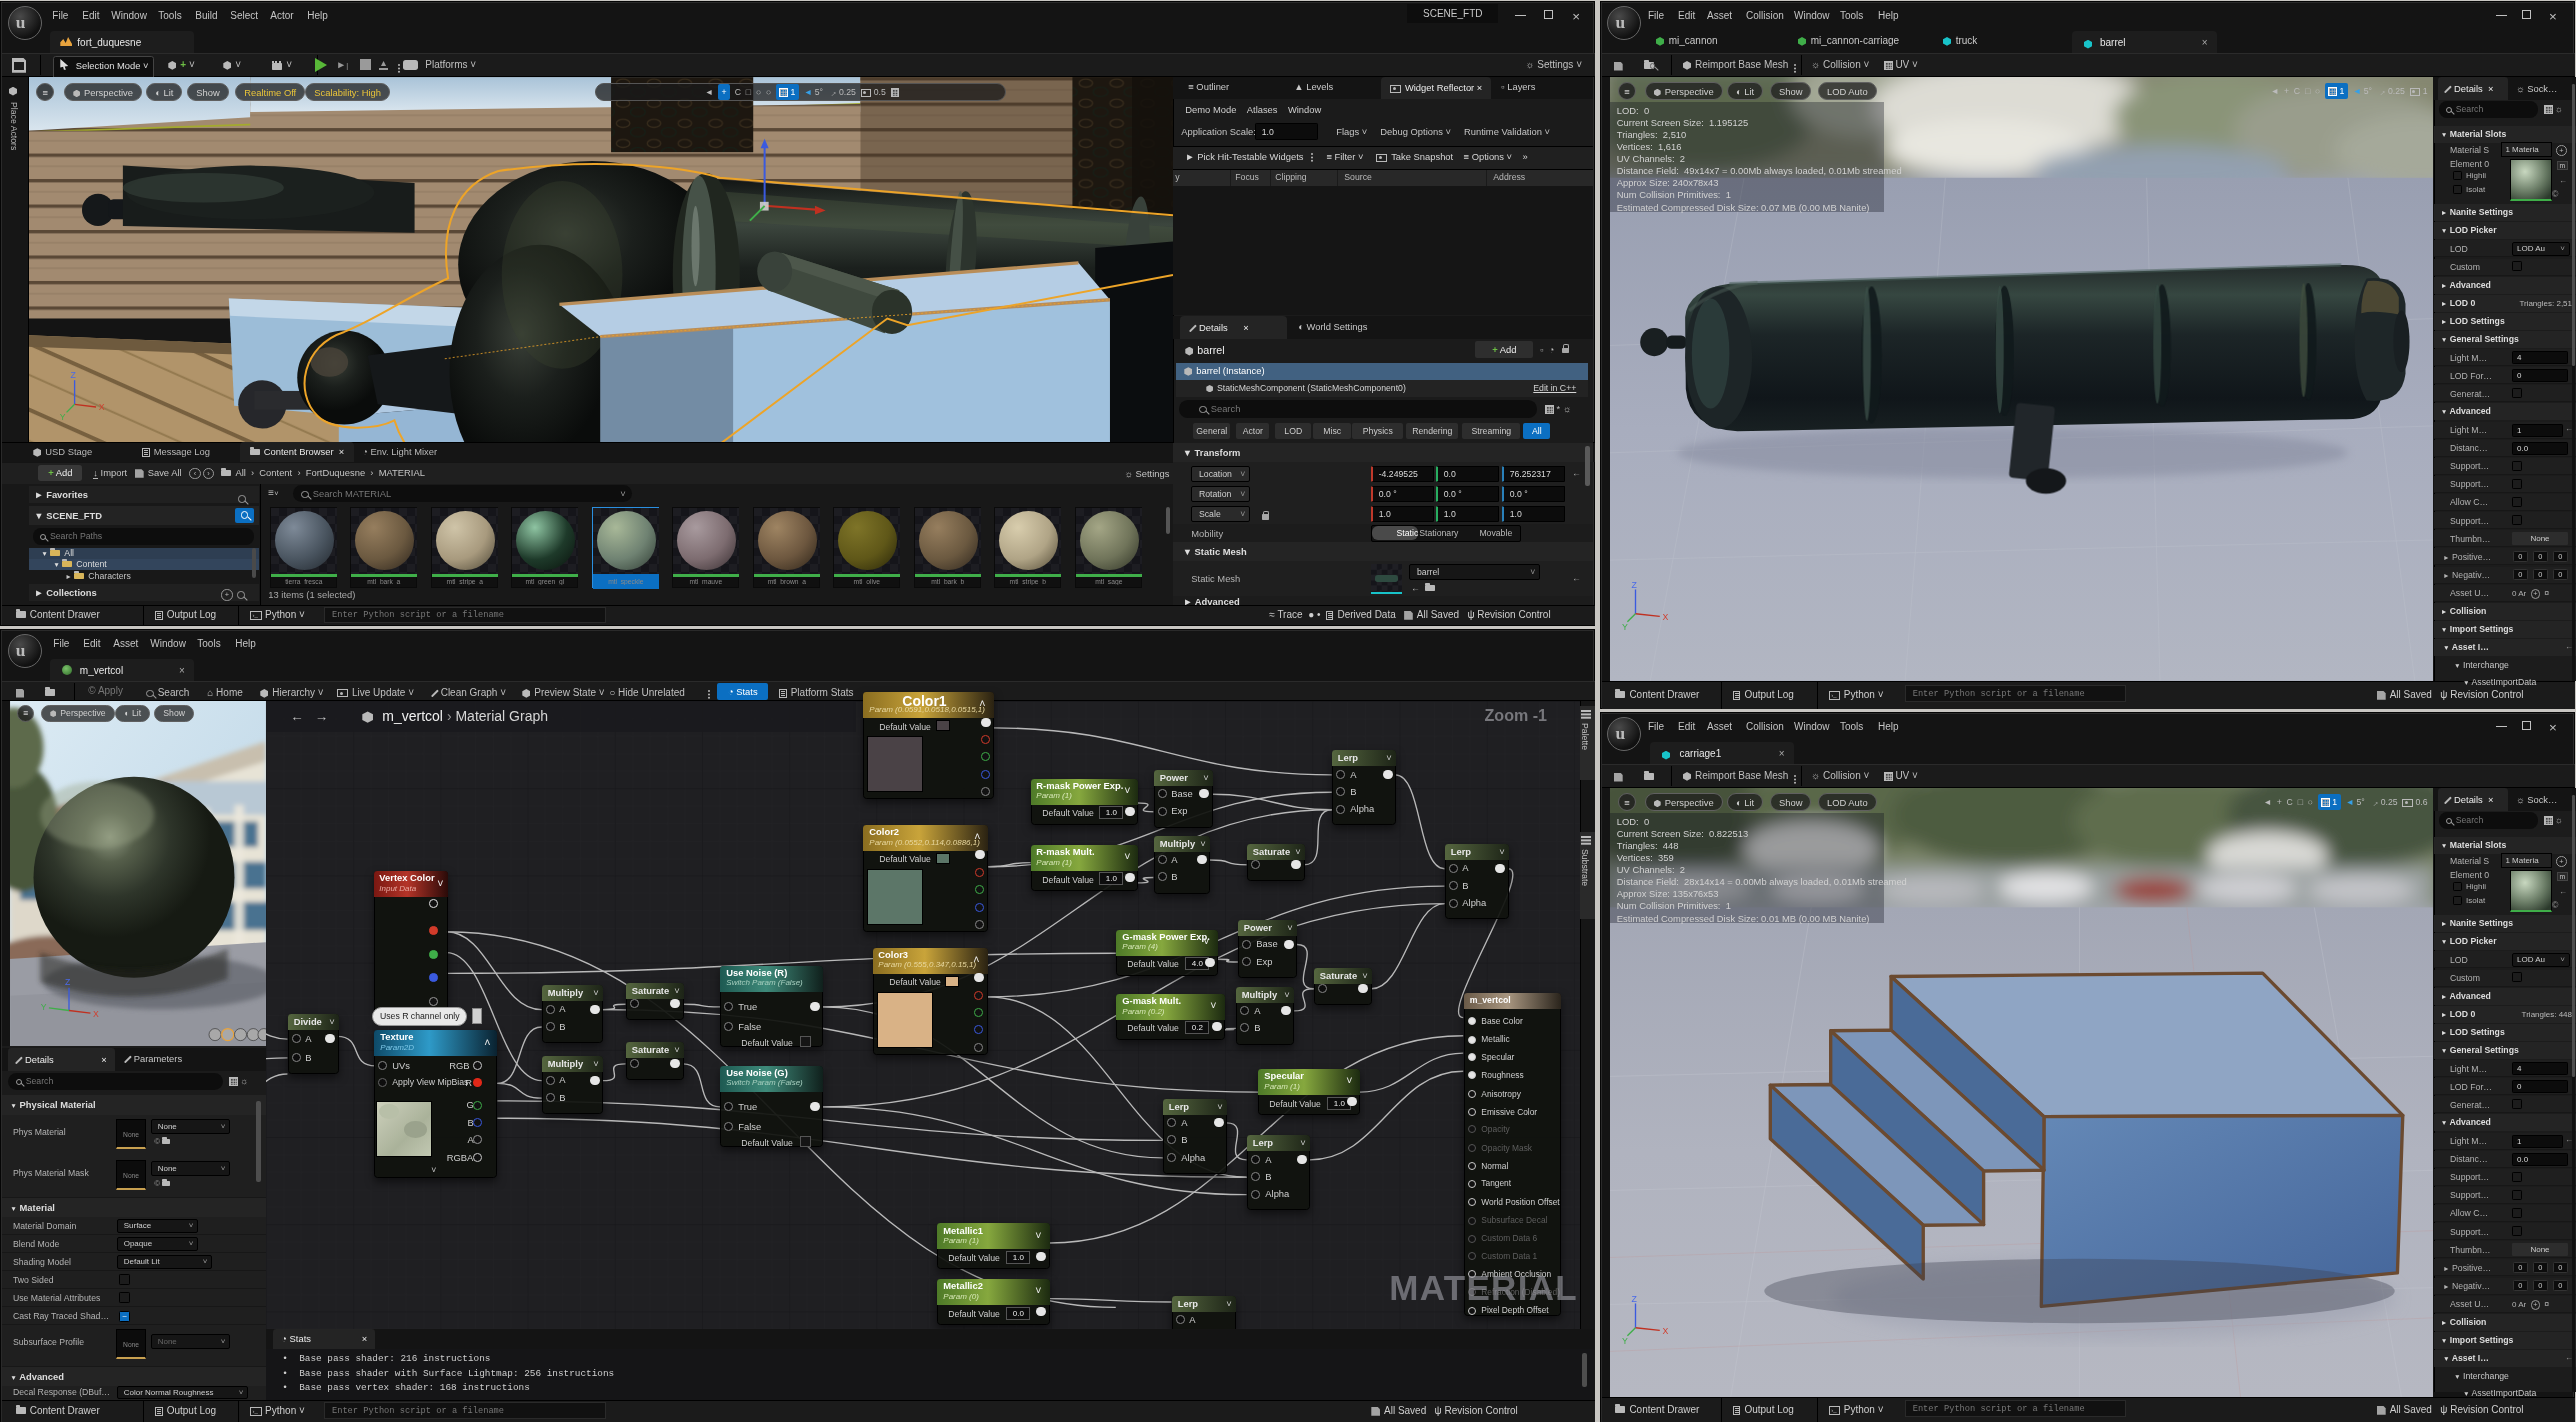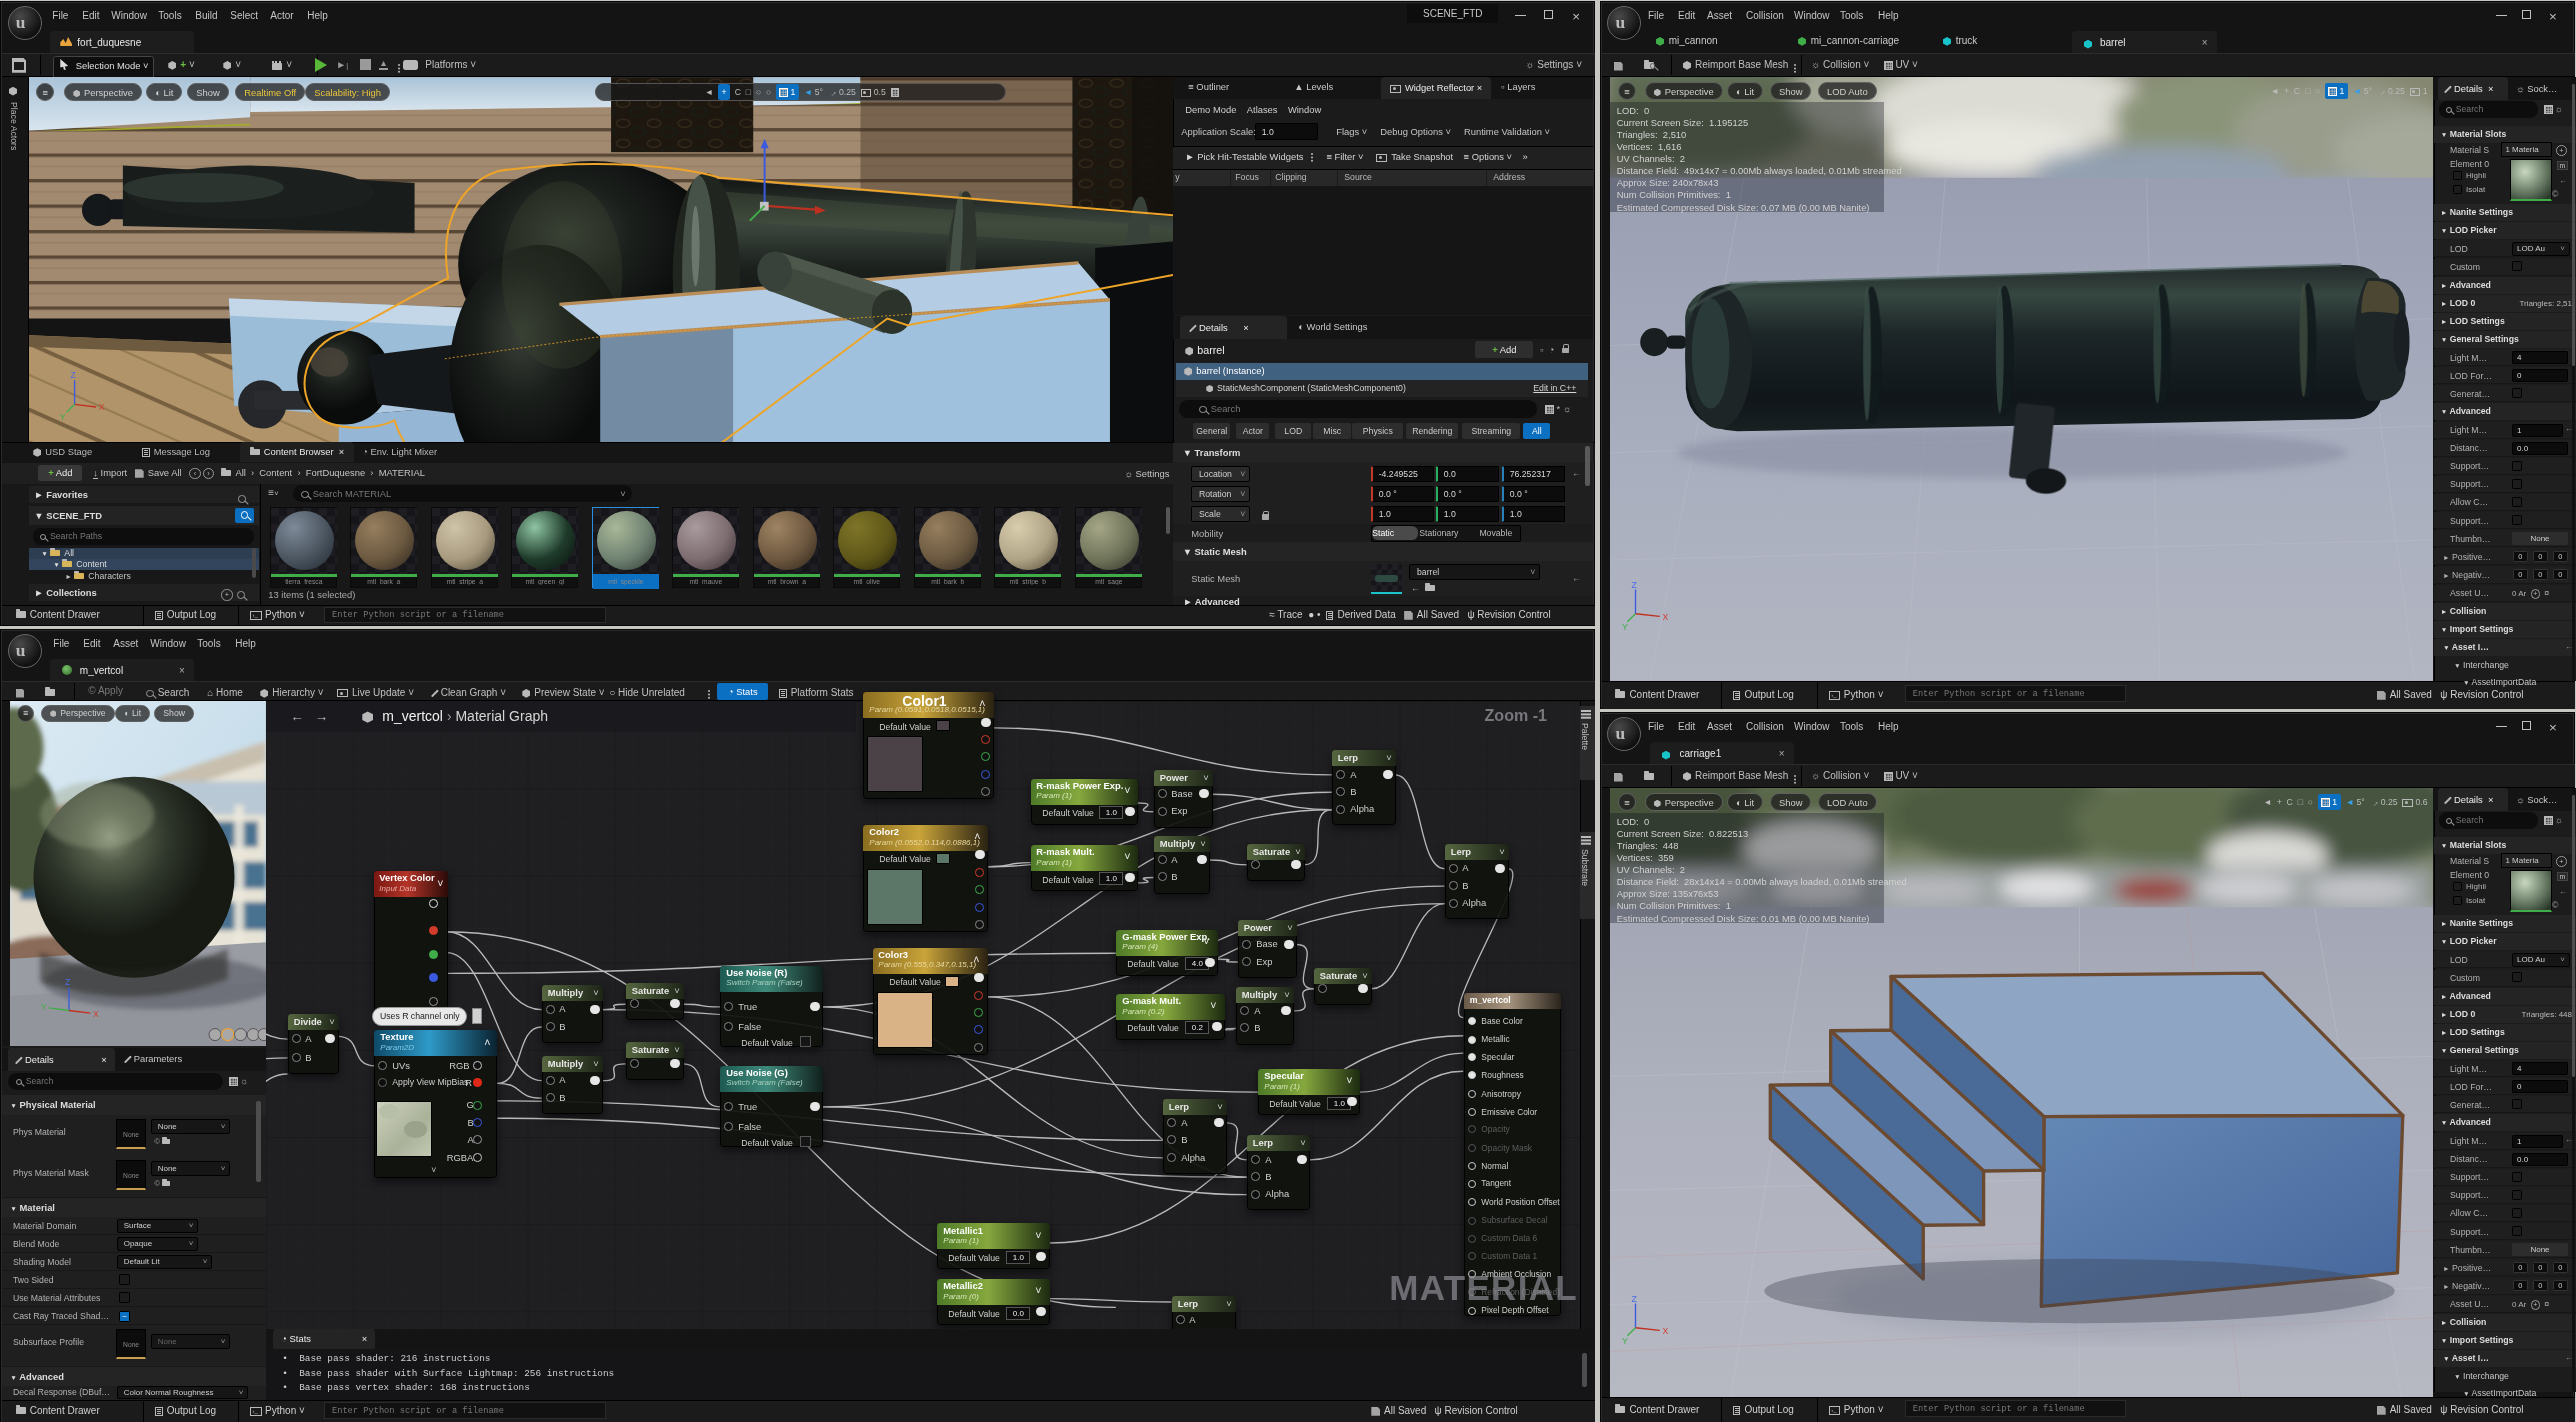--- a/index.html
+++ b/index.html
@@ -378,21 +378,21 @@
   <div class="in" style="left:1434px;top:483px;width:63px;height:16px;line-height:14.8px;padding-left:5.4px;border-left:2px solid #27ae60">0.0 °</div>
   <div class="in" style="left:1500px;top:483px;width:63px;height:16px;line-height:14.8px;padding-left:5.4px;border-left:2px solid #2980b9">0.0 °</div>
   <div class="dd" style="left:1189px;top:503px;width:59px;height:16px;line-height:14.8px;padding-left:6.7px;background:#2a2a2a">Scale</div>
   <div class="abs" style="left:1257px;top:507px"><i class="lk"></i></div>
   <div class="in" style="left:1369px;top:503px;width:63px;height:16px;line-height:14.8px;padding-left:5.4px;border-left:2px solid #c0392b">1.0</div>
   <div class="in" style="left:1434px;top:503px;width:63px;height:16px;line-height:14.8px;padding-left:5.4px;border-left:2px solid #27ae60">1.0</div>
   <div class="in" style="left:1500px;top:503px;width:63px;height:16px;line-height:14.8px;padding-left:5.4px;border-left:2px solid #2980b9">1.0</div>
   <div class="abs" style="left:1171px;top:521px;width:420px;height:19px;background:#1c1c1c"></div>
   <div class="lbl" style="left:1189px;top:525px">Mobility</div>
   <div class="abs" style="left:1369px;top:522px;width:150px;height:17px;background:#141414;border:0.7px solid #000;border-radius:2px"></div>
-  <div class="abs" style="left:1370px;top:523px;width:46px;height:14px;background:#4a4a4a;border-radius:6px;color:#fff;font-size:8.7px;text-align:left;line-height:14px">Static</div>
+  <div class="abs" style="left:1370px;top:523px;width:46px;height:14px;background:#4a4a4a;border-radius:6px;color:#fff;font-size:8.7px;text-align:right;line-height:14px">Static</div>
   <div class="abs" style="left:1417px;top:525px;width:54px;color:#bbb;font-size:8.7px;text-align:left">Stationary</div>
   <div class="abs" style="left:1470px;top:525px;width:47px;color:#bbb;font-size:8.7px;text-align:center">Movable</div>
   <div class="hdr2" style="left:1171px;top:539px;width:420px;height:19px;line-height:19px;padding-left:9.4px">▼ Static Mesh</div>
   <div class="abs" style="left:1171px;top:558px;width:420px;height:35px;background:#1f1f1f"></div>
   <div class="lbl" style="left:1189px;top:570px">Static Mesh</div>
   <div class="abs" style="left:1369px;top:561px;width:31px;height:29.5px;background:conic-gradient(#15151a 25%,#1f1f24 0 50%,#15151a 0 75%,#1f1f24 0);background-size:10.7px 10.7px;border-bottom:2px solid #18c3c9"></div>
   <div class="abs" style="left:1373px;top:572px;width:23px;height:6.7px;background:#2e4a40;border-radius:2.7px"></div>
   <div class="dd" style="left:1407px;top:561px;width:131px;height:16px;line-height:14.8px;padding-left:6.7px">barrel</div>
   <div class="abs" style="left:1409px;top:580px;color:#bbb;font-size:8.7px">←&nbsp; <i class="fold"></i></div>
   <div class="abs" style="left:1570px;top:570px;color:#aaa;font-size:8.7px">←</div>

